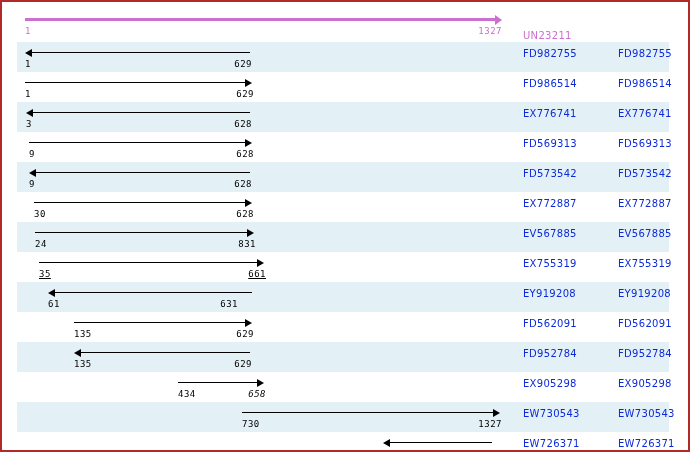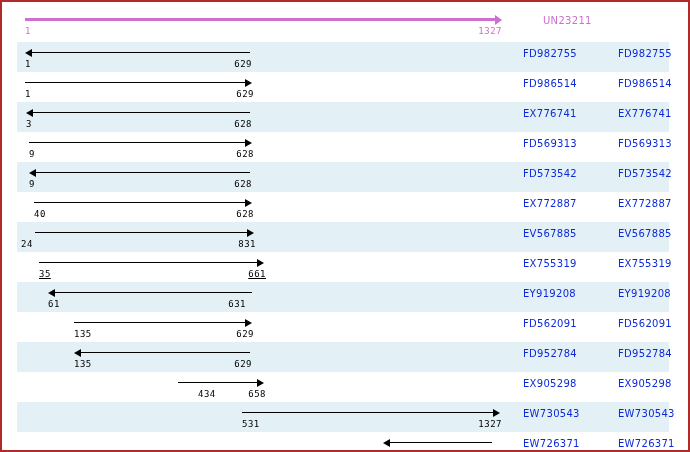--- a/index.html
+++ b/index.html
@@ -75,21 +75,21 @@
     position:absolute;
     top:6px;
     font-size:10px;
     color:#0b29d8;
     white-space:nowrap;
     font-family:"DejaVu Sans","Liberation Sans",sans-serif;
     letter-spacing:0.3px;
   }
   .acc.c1{left:521px;}
   .acc.c2{left:616px;}
-  .acc.query{color:#cc6fce;left:541px;}
+  .acc.query{color:#cc6fce;left:521px;margin-top:15px;}
 </style>
 </head>
 <body>
 
 <div id="frame">
   <div id="bands">
       <div class="band" style="top: 40px;"></div>
       <div class="band" style="top: 100px;"></div>
       <div class="band" style="top: 160px;"></div>
       <div class="band" style="top: 220px;"></div>
@@ -143,46 +143,46 @@
         <div class="arrow" style="left: 34px; width: 214px;"></div>
         <div class="head left" style="left: 27px;"></div>
         <div class="coord" style="left: 27px;">9</div>
         <div class="coord end" style="left: 250px;">628</div>
         <div class="acc c1">FD573542</div>
         <div class="acc c2">FD573542</div>
       </div>
       <div class="row" style="top: 190px;">
         <div class="arrow" style="left: 32px; width: 211px;"></div>
         <div class="head right" style="left: 243px;"></div>
-        <div class="coord" style="left: 32px;">40</div>
+        <div class="coord" style="left: 32px;">30</div>
         <div class="coord end" style="left: 252px;">628</div>
         <div class="acc c1">EX772887</div>
         <div class="acc c2">EX772887</div>
       </div>
       <div class="row" style="top: 220px;">
         <div class="arrow" style="left: 33px; width: 212px;"></div>
         <div class="head right" style="left: 245px;"></div>
-        <div class="coord" style="left: 19px;">24</div>
+        <div class="coord" style="left: 33px;">24</div>
         <div class="coord end" style="left: 254px;">831</div>
         <div class="acc c1">EV567885</div>
         <div class="acc c2">EV567885</div>
       </div>
       <div class="row" style="top: 250px;">
         <div class="arrow" style="left: 37px; width: 218px;"></div>
         <div class="head right" style="left: 255px;"></div>
         <div class="coord" style="left: 37px; text-decoration: underline;">35</div>
         <div class="coord end" style="left: 264px; text-decoration: underline;">661</div>
         <div class="acc c1">EX755319</div>
         <div class="acc c2">EX755319</div>
       </div>
       <div class="row" style="top: 280px;">
         <div class="arrow" style="left: 53px; width: 197px;"></div>
         <div class="head left" style="left: 46px;"></div>
         <div class="coord" style="left: 46px;">61</div>
-        <div class="coord end" style="left: 244px;">631</div>
+        <div class="coord end" style="left: 236px;">631</div>
         <div class="acc c1">EY919208</div>
         <div class="acc c2">EY919208</div>
       </div>
       <div class="row" style="top: 310px;">
         <div class="arrow" style="left: 72px; width: 171px;"></div>
         <div class="head right" style="left: 243px;"></div>
         <div class="coord" style="left: 72px;">135</div>
         <div class="coord end" style="left: 252px;">629</div>
         <div class="acc c1">FD562091</div>
         <div class="acc c2">FD562091</div>
@@ -191,29 +191,29 @@
         <div class="arrow" style="left: 79px; width: 169px;"></div>
         <div class="head left" style="left: 72px;"></div>
         <div class="coord" style="left: 72px;">135</div>
         <div class="coord end" style="left: 250px;">629</div>
         <div class="acc c1">FD952784</div>
         <div class="acc c2">FD952784</div>
       </div>
       <div class="row" style="top: 370px;">
         <div class="arrow" style="left: 176px; width: 79px;"></div>
         <div class="head right" style="left: 255px;"></div>
-        <div class="coord" style="left: 176px; margin-left: 20px;">434</div>
-        <div class="coord end" style="left: 264px;">658</div>
+        <div class="coord" style="left: 176px;">434</div>
+        <div class="coord end" style="left: 264px; font-style: italic;">658</div>
         <div class="acc c1">EX905298</div>
         <div class="acc c2">EX905298</div>
       </div>
       <div class="row" style="top: 400px;">
         <div class="arrow" style="left: 240px; width: 251px;"></div>
         <div class="head right" style="left: 491px;"></div>
-        <div class="coord" style="left: 240px;">531</div>
+        <div class="coord" style="left: 240px;">730</div>
         <div class="coord end" style="left: 500px;">1327</div>
         <div class="acc c1">EW730543</div>
         <div class="acc c2">EW730543</div>
       </div>
       <div class="row" style="top: 430px;">
         <div class="arrow" style="left: 388px; width: 102px;"></div>
         <div class="head left" style="left: 381px;"></div>
         <div class="coord" style="left: 381px;">1010</div>
         <div class="coord end" style="left: 492px;">1297</div>
         <div class="acc c1">EW726371</div>

